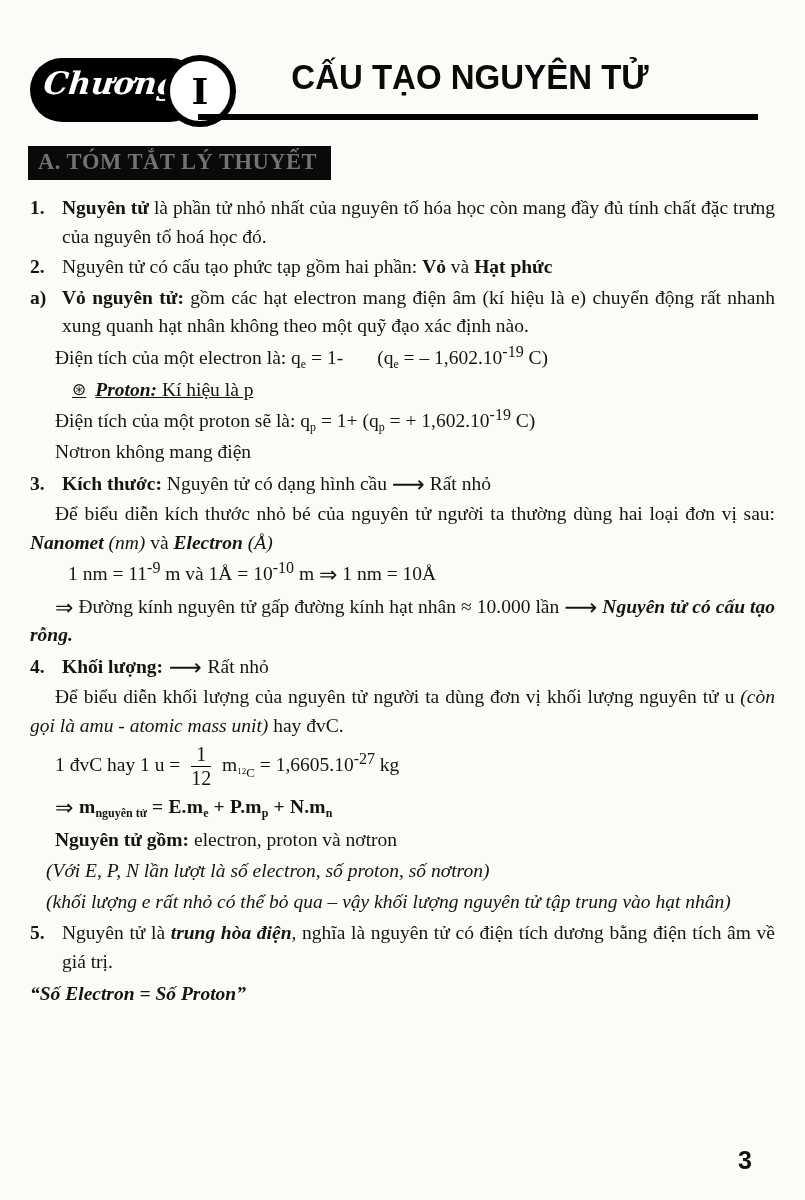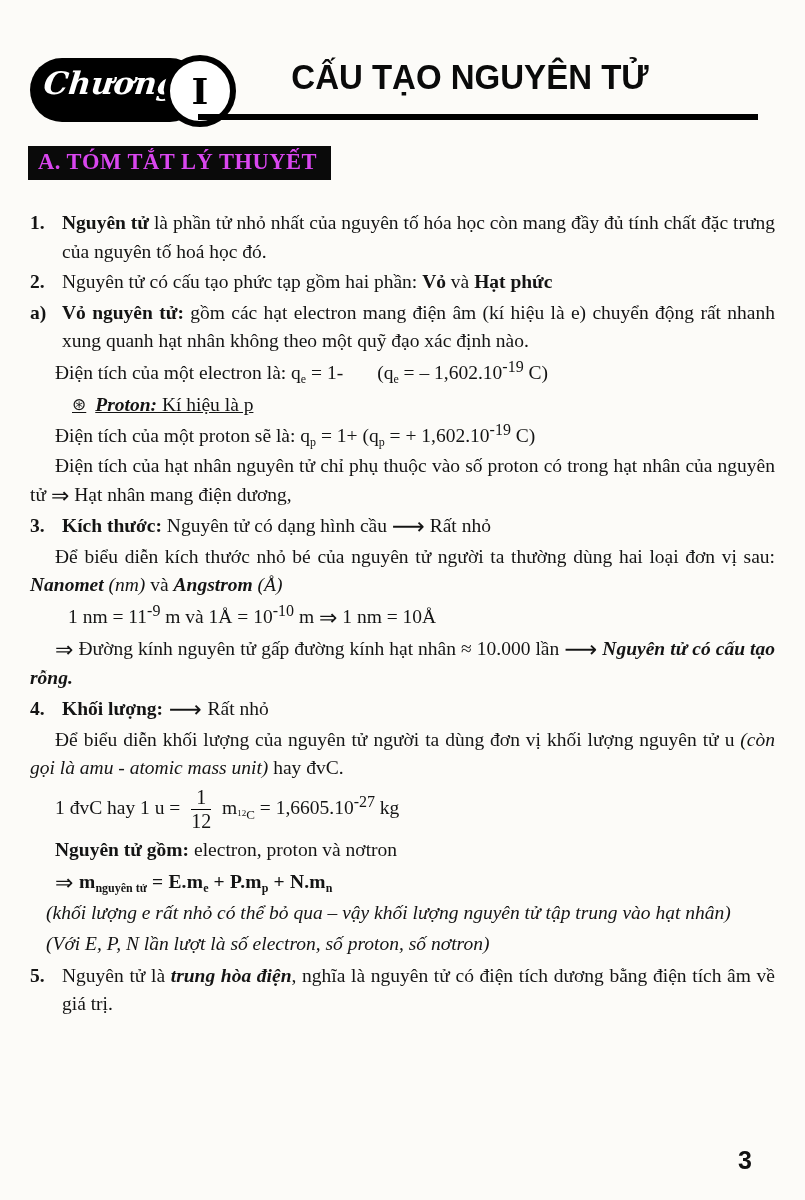--- a/index.html
+++ b/index.html
@@ -24,26 +24,26 @@
     border:6px solid #000;border-radius:50%;display:flex;align-items:center;justify-content:center;
   }
   .chapter-number{font-family:"DejaVu Serif", serif;font-weight:bold;font-size:36px;color:#000;}
   .header-rule{position:absolute;left:198px;top:114px;width:560px;height:6px;background:#000;}
   .chapter-title{
     position:absolute;left:200px;top:58px;width:540px;text-align:center;
     font-family:"Liberation Sans", sans-serif;font-weight:bold;font-size:33px;
     letter-spacing:0;color:#0a0a0a;white-space:nowrap;transform:scaleY(1.08);
   }
   .section-heading{
-    position:absolute;left:28px;top:146px;background:#0a0a0a;color:#d946ef;
+    position:absolute;left:28px;top:146px;background:#0a0a0a;color:#737373;
     padding:3px 14px 5px 10px;font-weight:bold;font-size:22.5px;letter-spacing:.5px;
     font-family:"Liberation Serif", serif;
   }
   
-  .body{position:absolute;left:30px;top:194px;width:745px;margin-top:15px;}
+  .body{position:absolute;left:30px;top:194px;width:745px;}
   .body p{margin:0;font-size:19.5px;line-height:28.5px;text-align:justify;}
   .num{font-weight:bold;display:inline-block;width:32px;text-indent:0;}
   .item{padding-left:32px;text-indent:-32px;}
   .sub{padding-left:25px;}
   .bullet{padding-left:42px;text-decoration:underline;}
   .para{text-indent:25px;}
   .formula{padding-left:38px;}
   .note{padding-left:16px;font-size:18.5px;}
   .quote{text-align:center;}
   .bi{font-weight:bold;font-style:italic;}
@@ -95,48 +95,49 @@
     <p class="item mt2"><span class="num">a)</span><b>Vỏ nguyên tử:</b><span> gồm các hạt electron mang điện âm (kí hiệu là e) chuyển động rất nhanh xung quanh hạt nhân không theo một quỹ đạo xác định nào.</span></p>
 
     <p class="sub mt3"><span>Điện tích của một electron là: q</span><sub>e</sub><span> = 1-</span><span class="gap">(q</span><sub>e</sub><span> = – 1,602.10</span><sup>-19</sup><span> C)</span></p>
 
 
     <p class="bullet mt4"><span class="bullet-icon">⊛</span><span class="bi">Proton:</span><span> Kí hiệu là p</span></p>
 
     <p class="sub mt2"><span>Điện tích của một proton sẽ là: q</span><sub>p</sub><span> = 1+  (q</span><sub>p</sub><span> = + 1,602.10</span><sup>-19</sup><span> C)</span></p>
 
 
+    <p class="sub mt3"><span>Nơtron không mang điện</span></p>
 
-    <p class="para mt2"><span>Điện tích của hạt nhân nguyên tử chỉ phụ thuộc vào số proton có trong hạt nhân của nguyên tử </span><span class="dblarrow">⇒</span><span> Hạt nhân mang điện dương,</span></p>
 
     <p class="item mt3"><span class="num">3.</span><b>Kích thước:</b><span> Nguyên tử có dạng hình cầu </span><span class="arrow">⟶</span><span> Rất nhỏ</span></p>
 
-    <p class="para mt2"><span>Để biểu diễn kích thước nhỏ bé của nguyên tử người ta thường dùng hai loại đơn vị sau: </span><span class="bi">Nanomet</span><i> (nm)</i><span> và </span><span class="bi">Angstrom</span><i> (Å)</i></p>
+    <p class="para mt2"><span>Để biểu diễn kích thước nhỏ bé của nguyên tử người ta thường dùng hai loại đơn vị sau: </span><span class="bi">Nanomet</span><i> (nm)</i><span> và </span><span class="bi">Electron</span><i> (Å)</i></p>
 
     <p class="formula mt3"><span>1 nm = 11</span><sup>-9</sup><span> m và 1Å = 10</span><sup>-10</sup><span> m </span><span class="dblarrow">⇒</span><span> 1 nm = 10Å</span></p>
 
     <p class="para mt4"><span class="dblarrow">⇒</span><span> Đường kính nguyên tử gấp đường kính hạt nhân ≈ 10.000 lần </span><span class="arrow">⟶</span><span class="bi"> Nguyên tử có cấu tạo rỗng.</span></p>
 
     <p class="item mt3"><span class="num">4.</span><b>Khối lượng:</b><span class="arrow"> ⟶ </span><span> Rất nhỏ</span></p>
 
     <p class="para mt2"><span>Để biểu diễn khối lượng của nguyên tử người ta dùng đơn vị khối lượng nguyên tử u </span><i>(còn gọi là amu - atomic mass unit)</i><span> hay đvC.</span></p>
 
     <p class="sub mt4"><span>1 đvC hay 1 u = </span><span class="frac">
           <span class="fnum">1</span>
           <span class="fden">12</span>
         </span><span> m</span><sub class="msub"><sup>12</sup><span>C</span></sub><span> = 1,6605.10</span><sup>-27</sup><span> kg</span></p>
 
+    <p class="sub beq mt4"><span class="dblarrow">⇒ </span><b>m</b><sub class="bsub">nguyên tử</sub><b> = E.m</b><sub class="bsub">e</sub><b> + P.m</b><sub class="bsub">p</sub><b> + N.m</b><sub class="bsub">n</sub></p>
+
     <p class="sub mt4"><b>Nguyên tử gồm:</b><span> electron, proton và nơtron</span></p>
 
-    <p class="sub beq mt4"><span class="dblarrow">⇒ </span><b>m</b><sub class="bsub">nguyên tử</sub><b> = E.m</b><sub class="bsub">e</sub><b> + P.m</b><sub class="bsub">p</sub><b> + N.m</b><sub class="bsub">n</sub></p>
+    <p class="note mt3"><i>(Với E, P, N lần lượt là số electron, số proton, số nơtron)</i></p>
 
     <p class="note mt2"><i>(khối lượng e rất nhỏ có thể bỏ qua – vậy khối lượng nguyên tử tập trung vào hạt nhân)</i></p>
 
-    <p class="note mt3"><i>(Với E, P, N lần lượt là số electron, số proton, số nơtron)</i></p>
-
     <p class="item mt3"><span class="num">5.</span><span>Nguyên tử là </span><span class="bi">trung hòa điện</span><span>, nghĩa là nguyên tử có điện tích dương bằng điện tích âm về giá trị.</span></p>
 
+    <p class="quote mt4"><span class="bi">“Số Electron = Số Proton”</span></p>
 
   </div>
 
   <div class="page-number">3</div>
 
 </div>
 
 </body></html>

